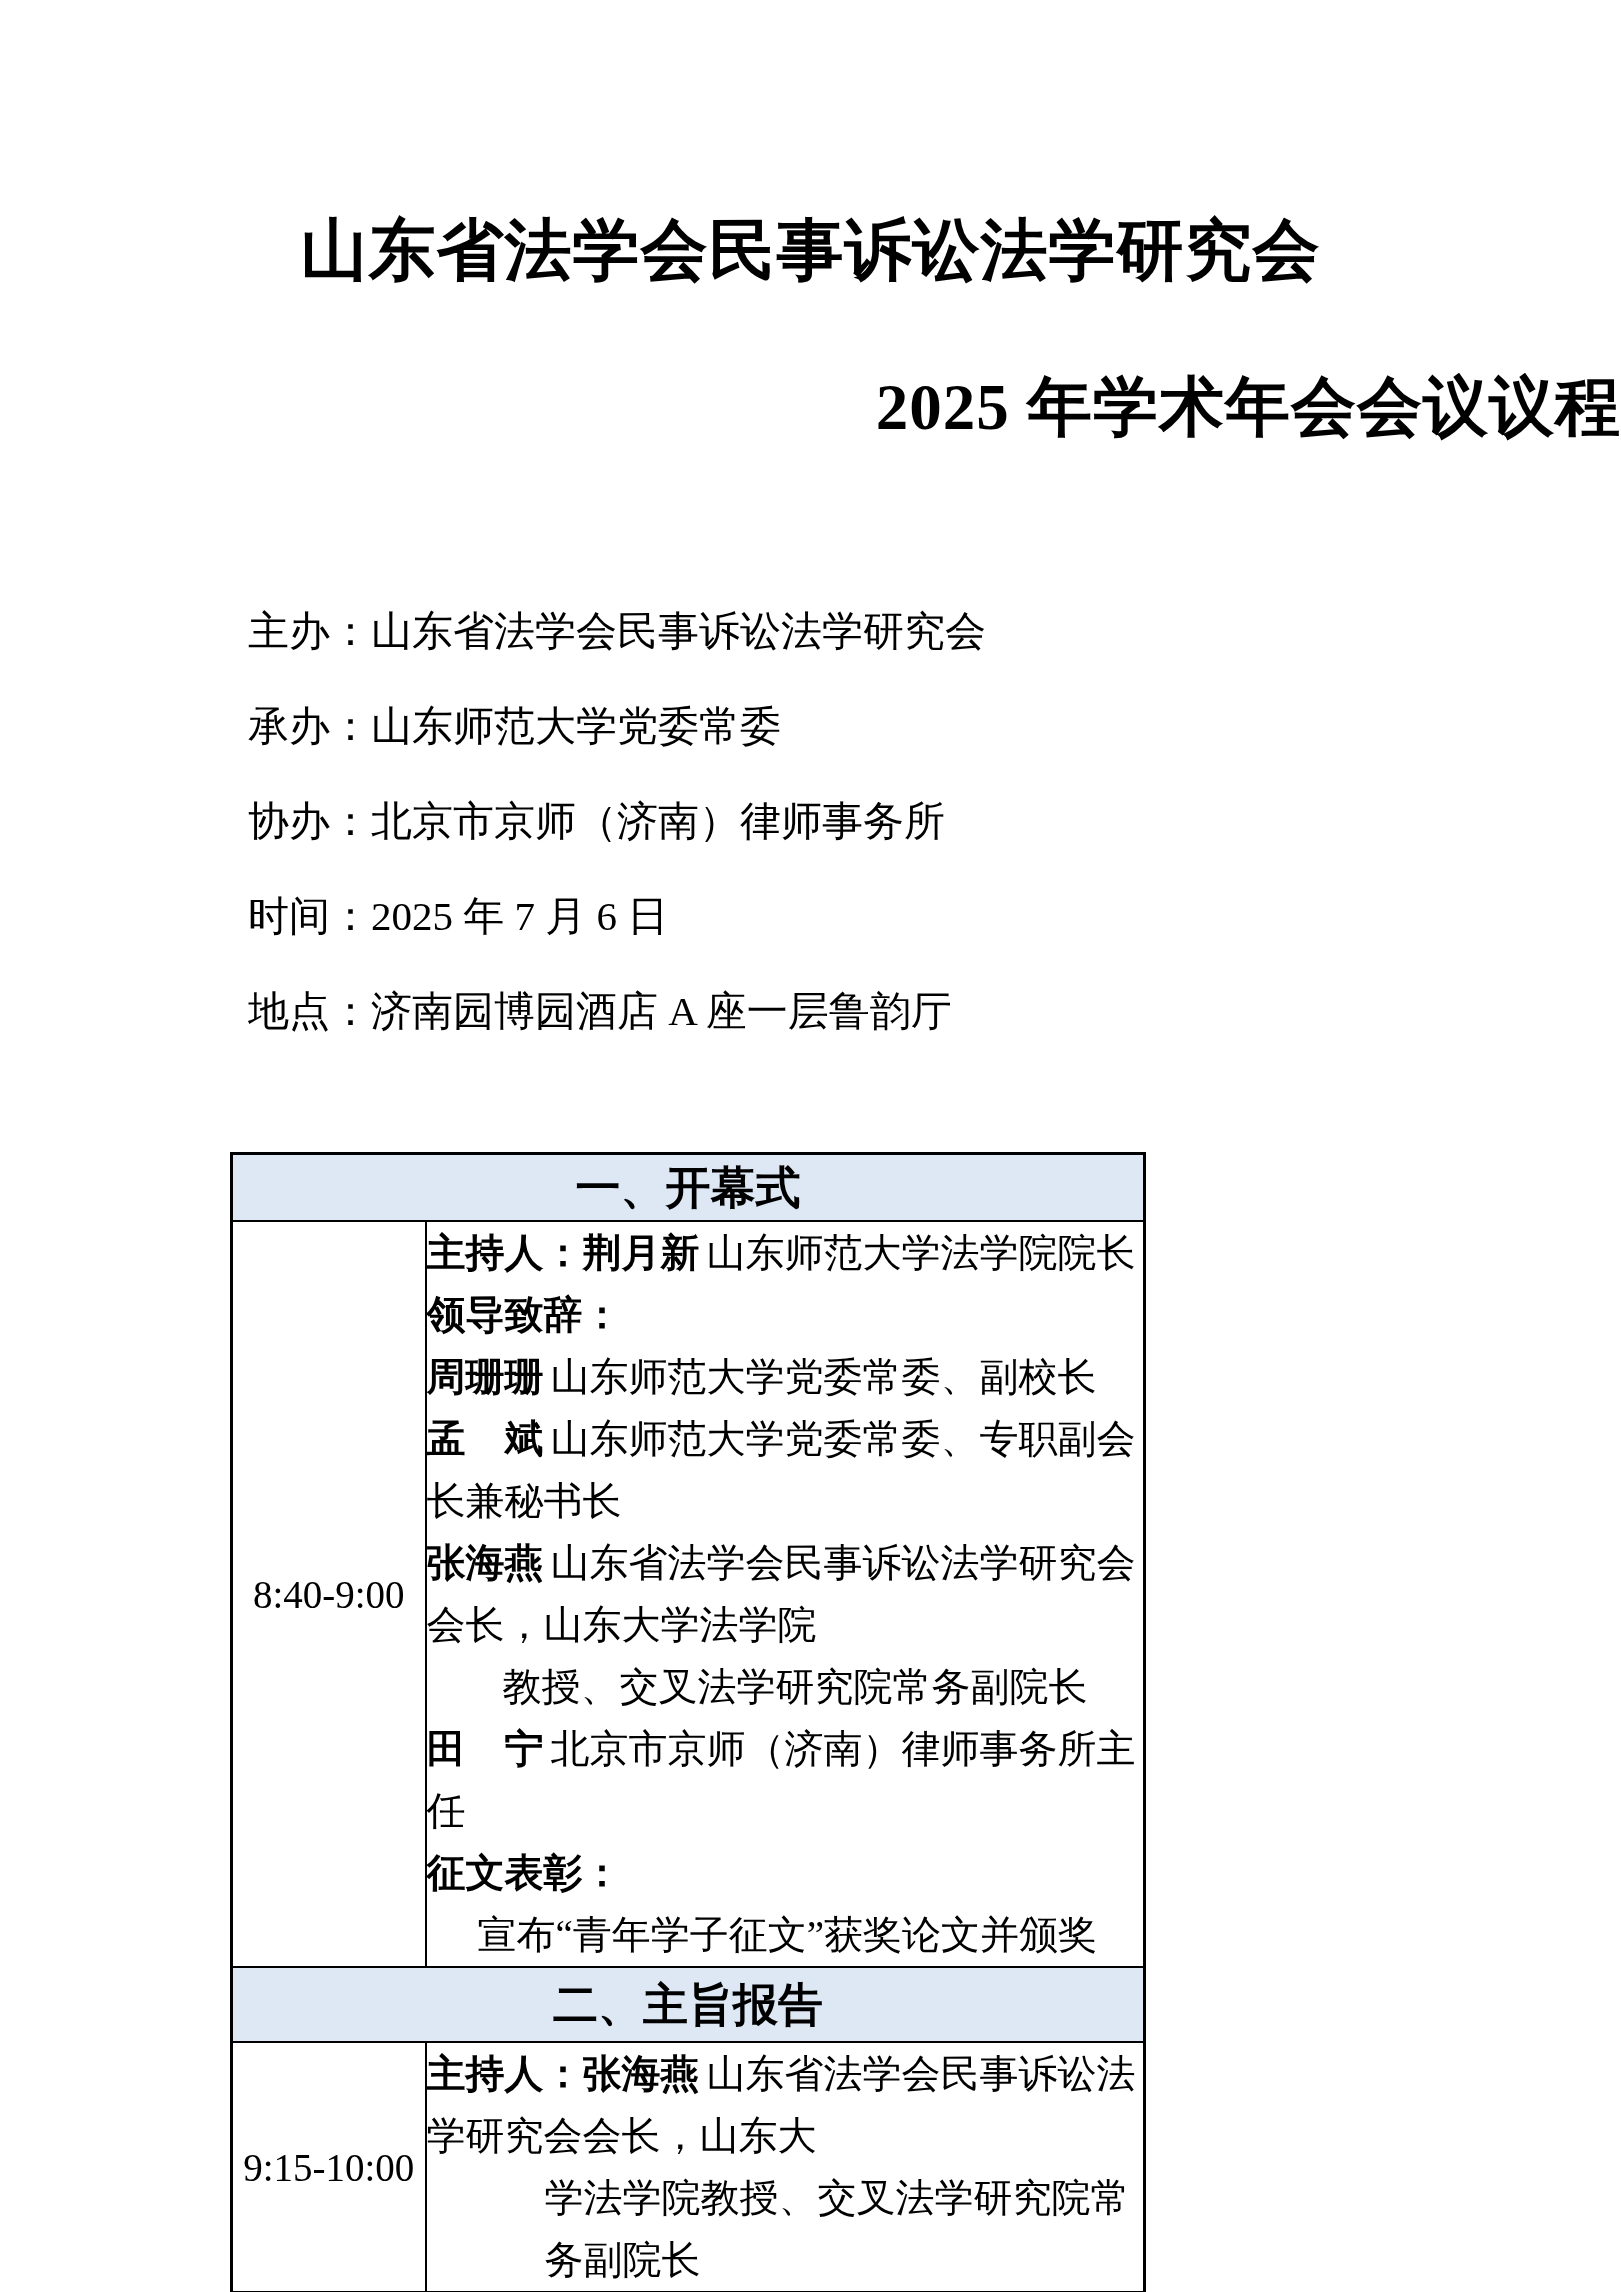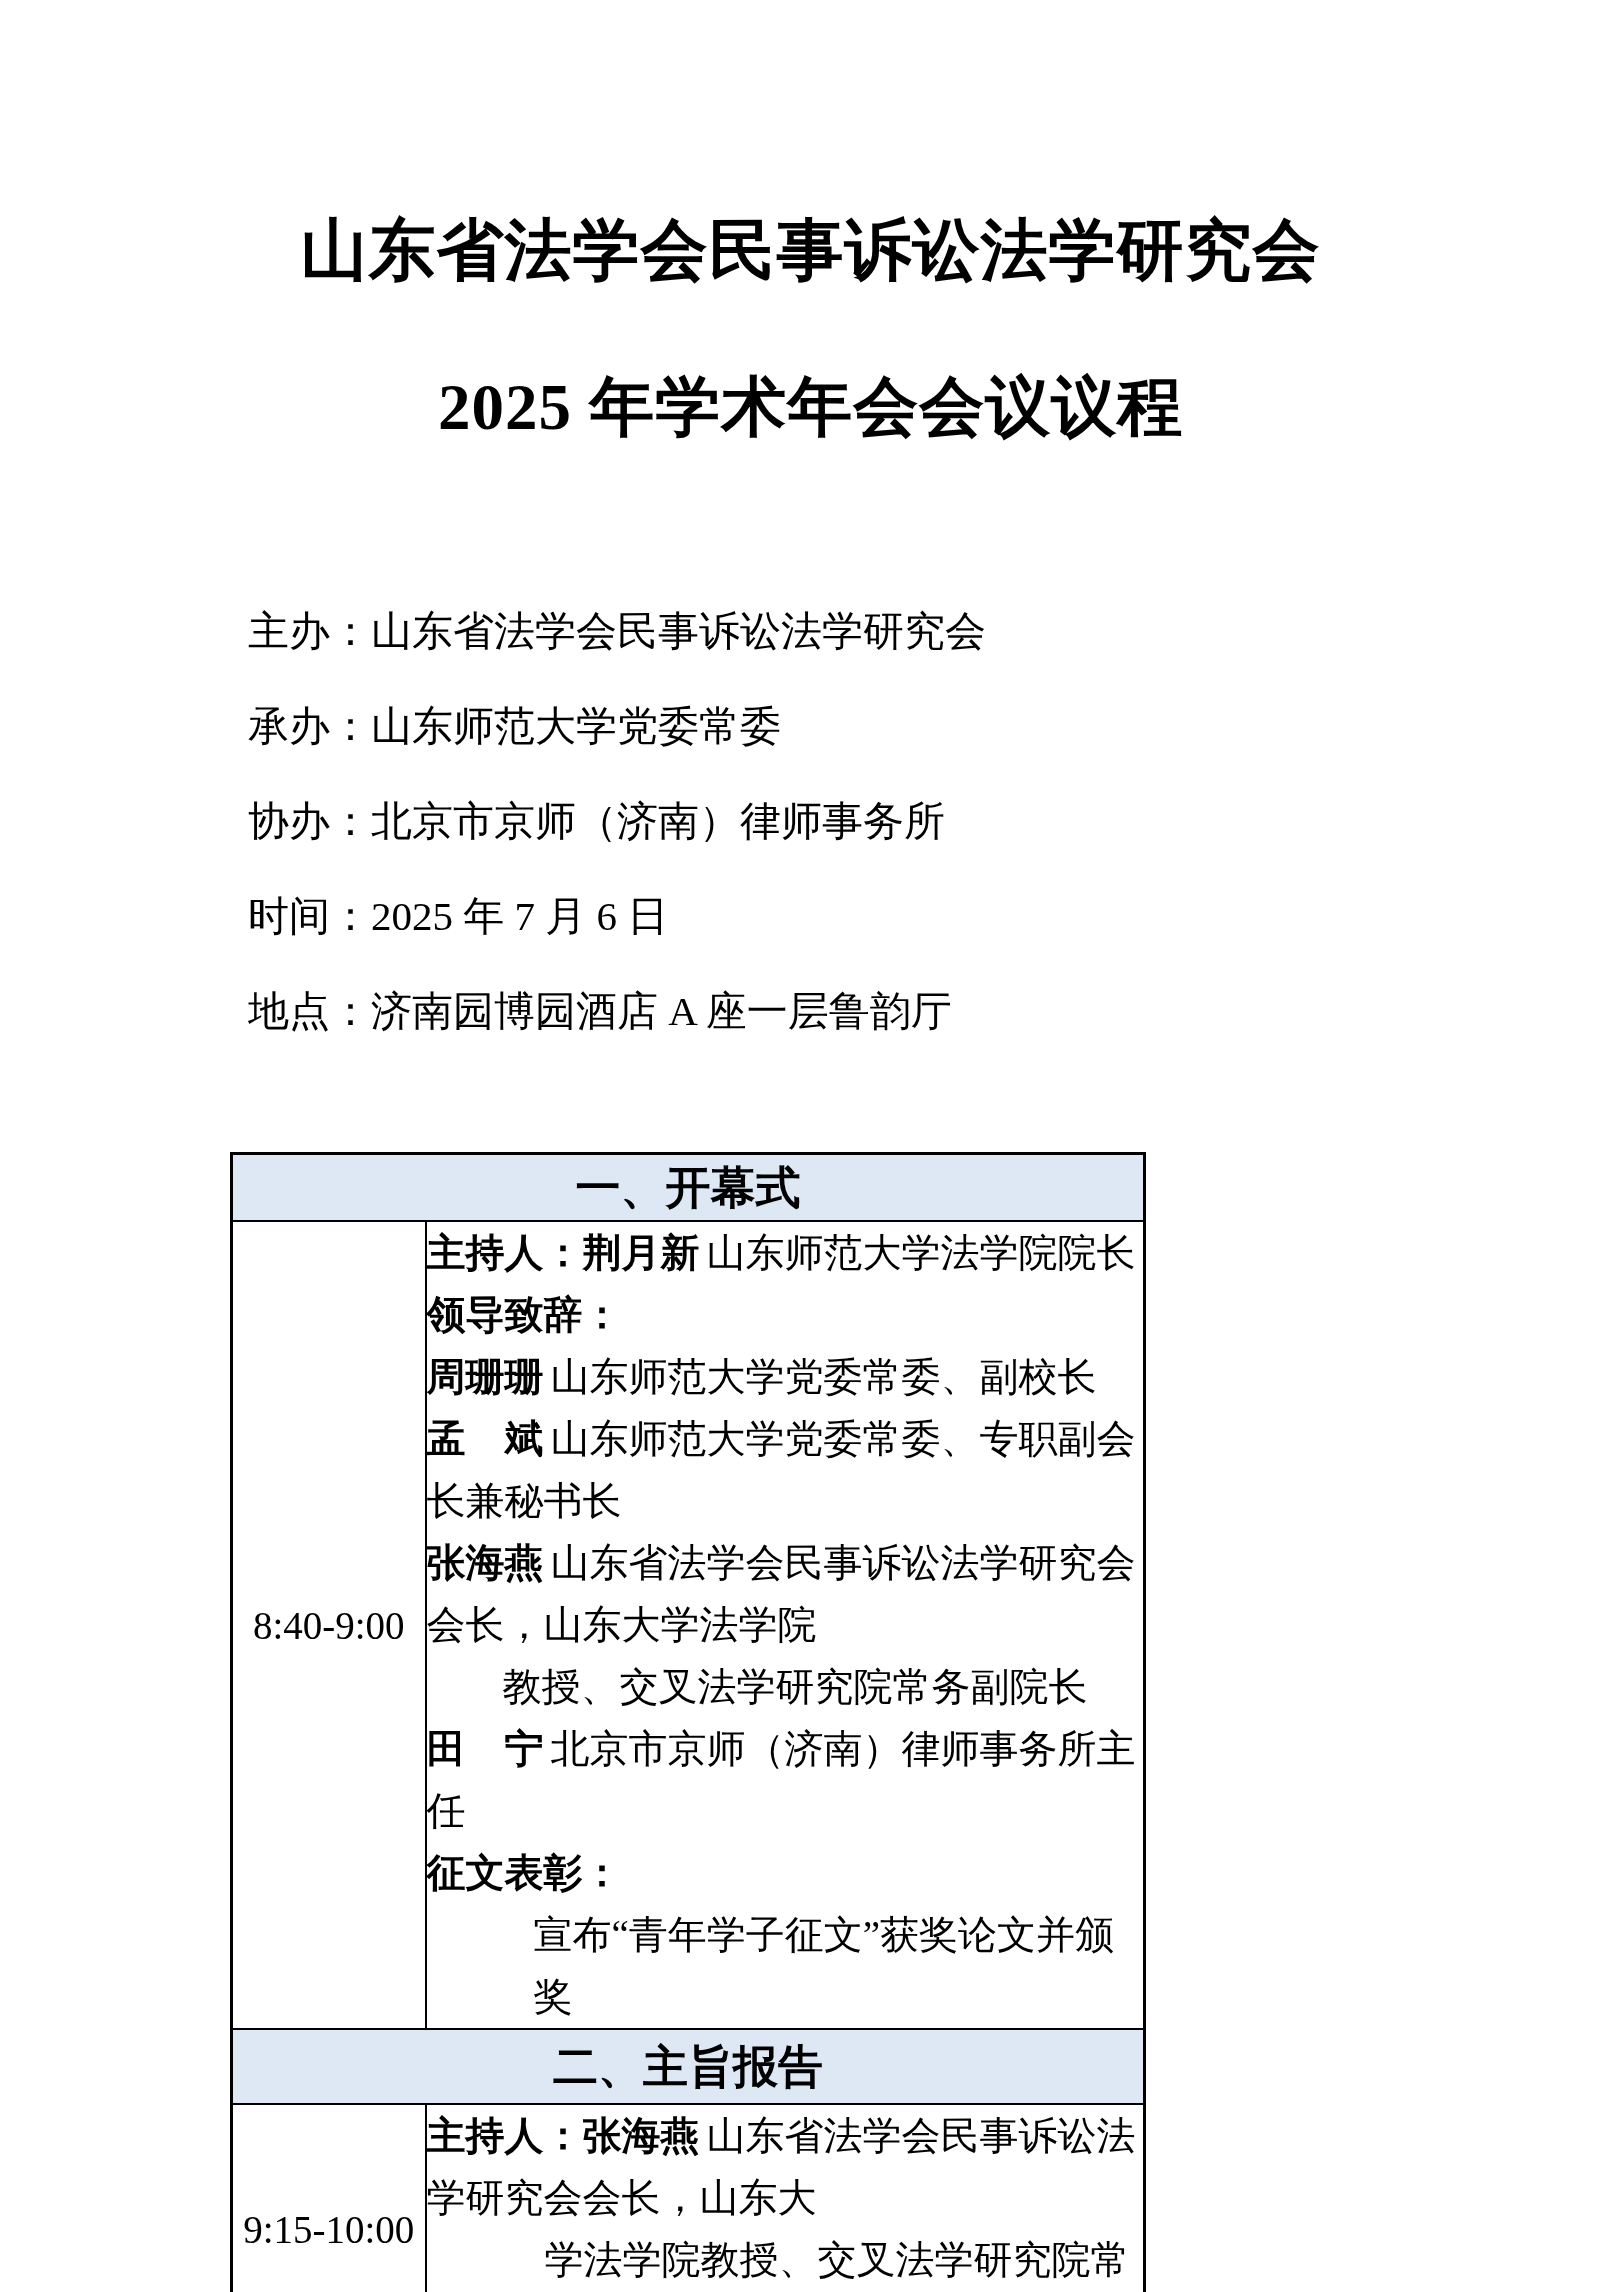--- a/index.html
+++ b/index.html
@@ -12,21 +12,21 @@
     overflow:hidden;
   }
   .title-line1 {
     position:absolute; top:208px; left:0; width:100%;
     text-align:center;
     font-size:67px; font-weight:900; line-height:84px;
     letter-spacing:1px;
   }
   .title-line2 {
     position:absolute; top:365px; left:0; width:100%;
-    text-align:center;
+    text-align:right;
     font-size:65px; font-weight:900; line-height:84px;
     letter-spacing:1px;
   }
   .info-block {
     position:absolute; top:608px; left:248px;
     font-size:41px;
   }
   .info-line { height:95px; line-height:47px; white-space:pre; }
   .info-label { font-weight:normal; }
 
@@ -59,21 +59,21 @@
     font-size:39px;
     padding:5.9px 17.6px 3.9px 19.6px;
   }
   .cline { line-height:62px; }
   .b {
     font-family:"Liberation Sans","DejaVu Sans",sans-serif;
     font-weight:bold;
     margin-right:7px;
   }
   .indent1 { padding-left:76px; }
-  .indent2 { padding-left:107px; }
+  .indent2 { padding-left:51px; }
   .hang    { padding-left:118px; }
   td.photo-cell {
     height:63px;
     text-align:center; vertical-align:middle;
     font-family:"Liberation Sans","DejaVu Sans",sans-serif;
     font-weight:bold; font-size:41px;
   }
   .row-opening td { height:567px; }
   .row-keynote td { height:118px; }
   .hdr1 td { height:65px; }

